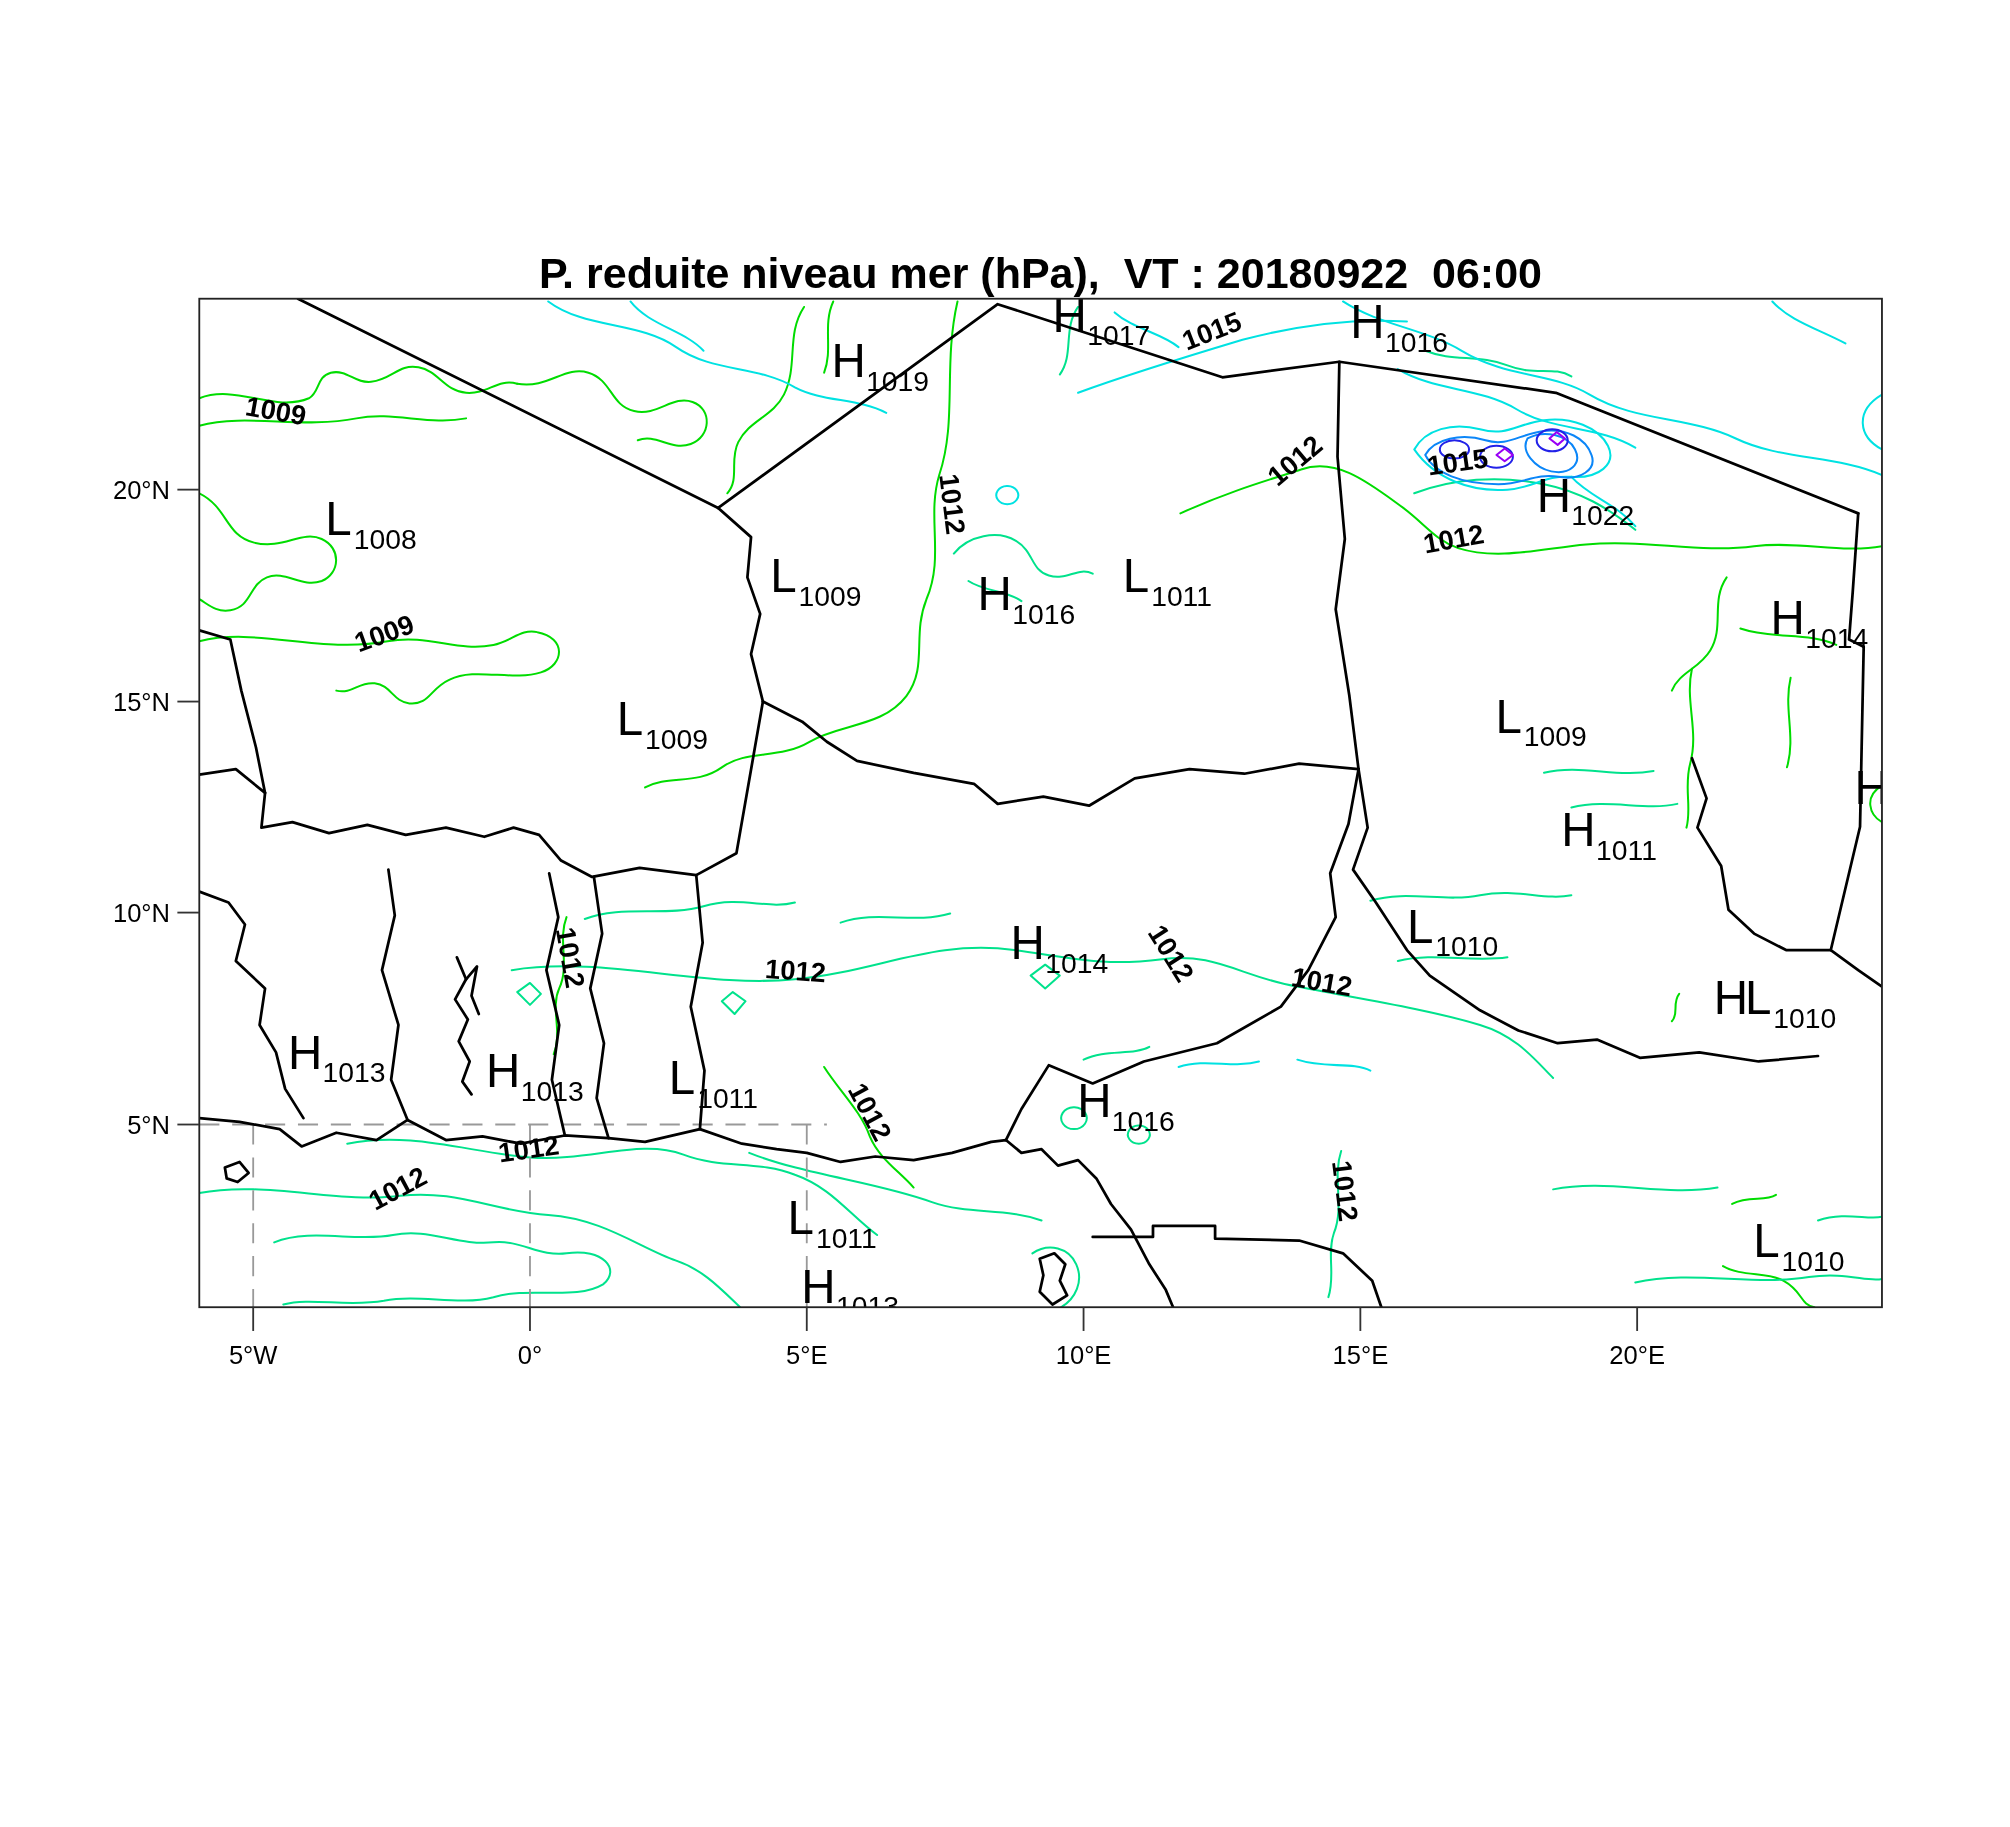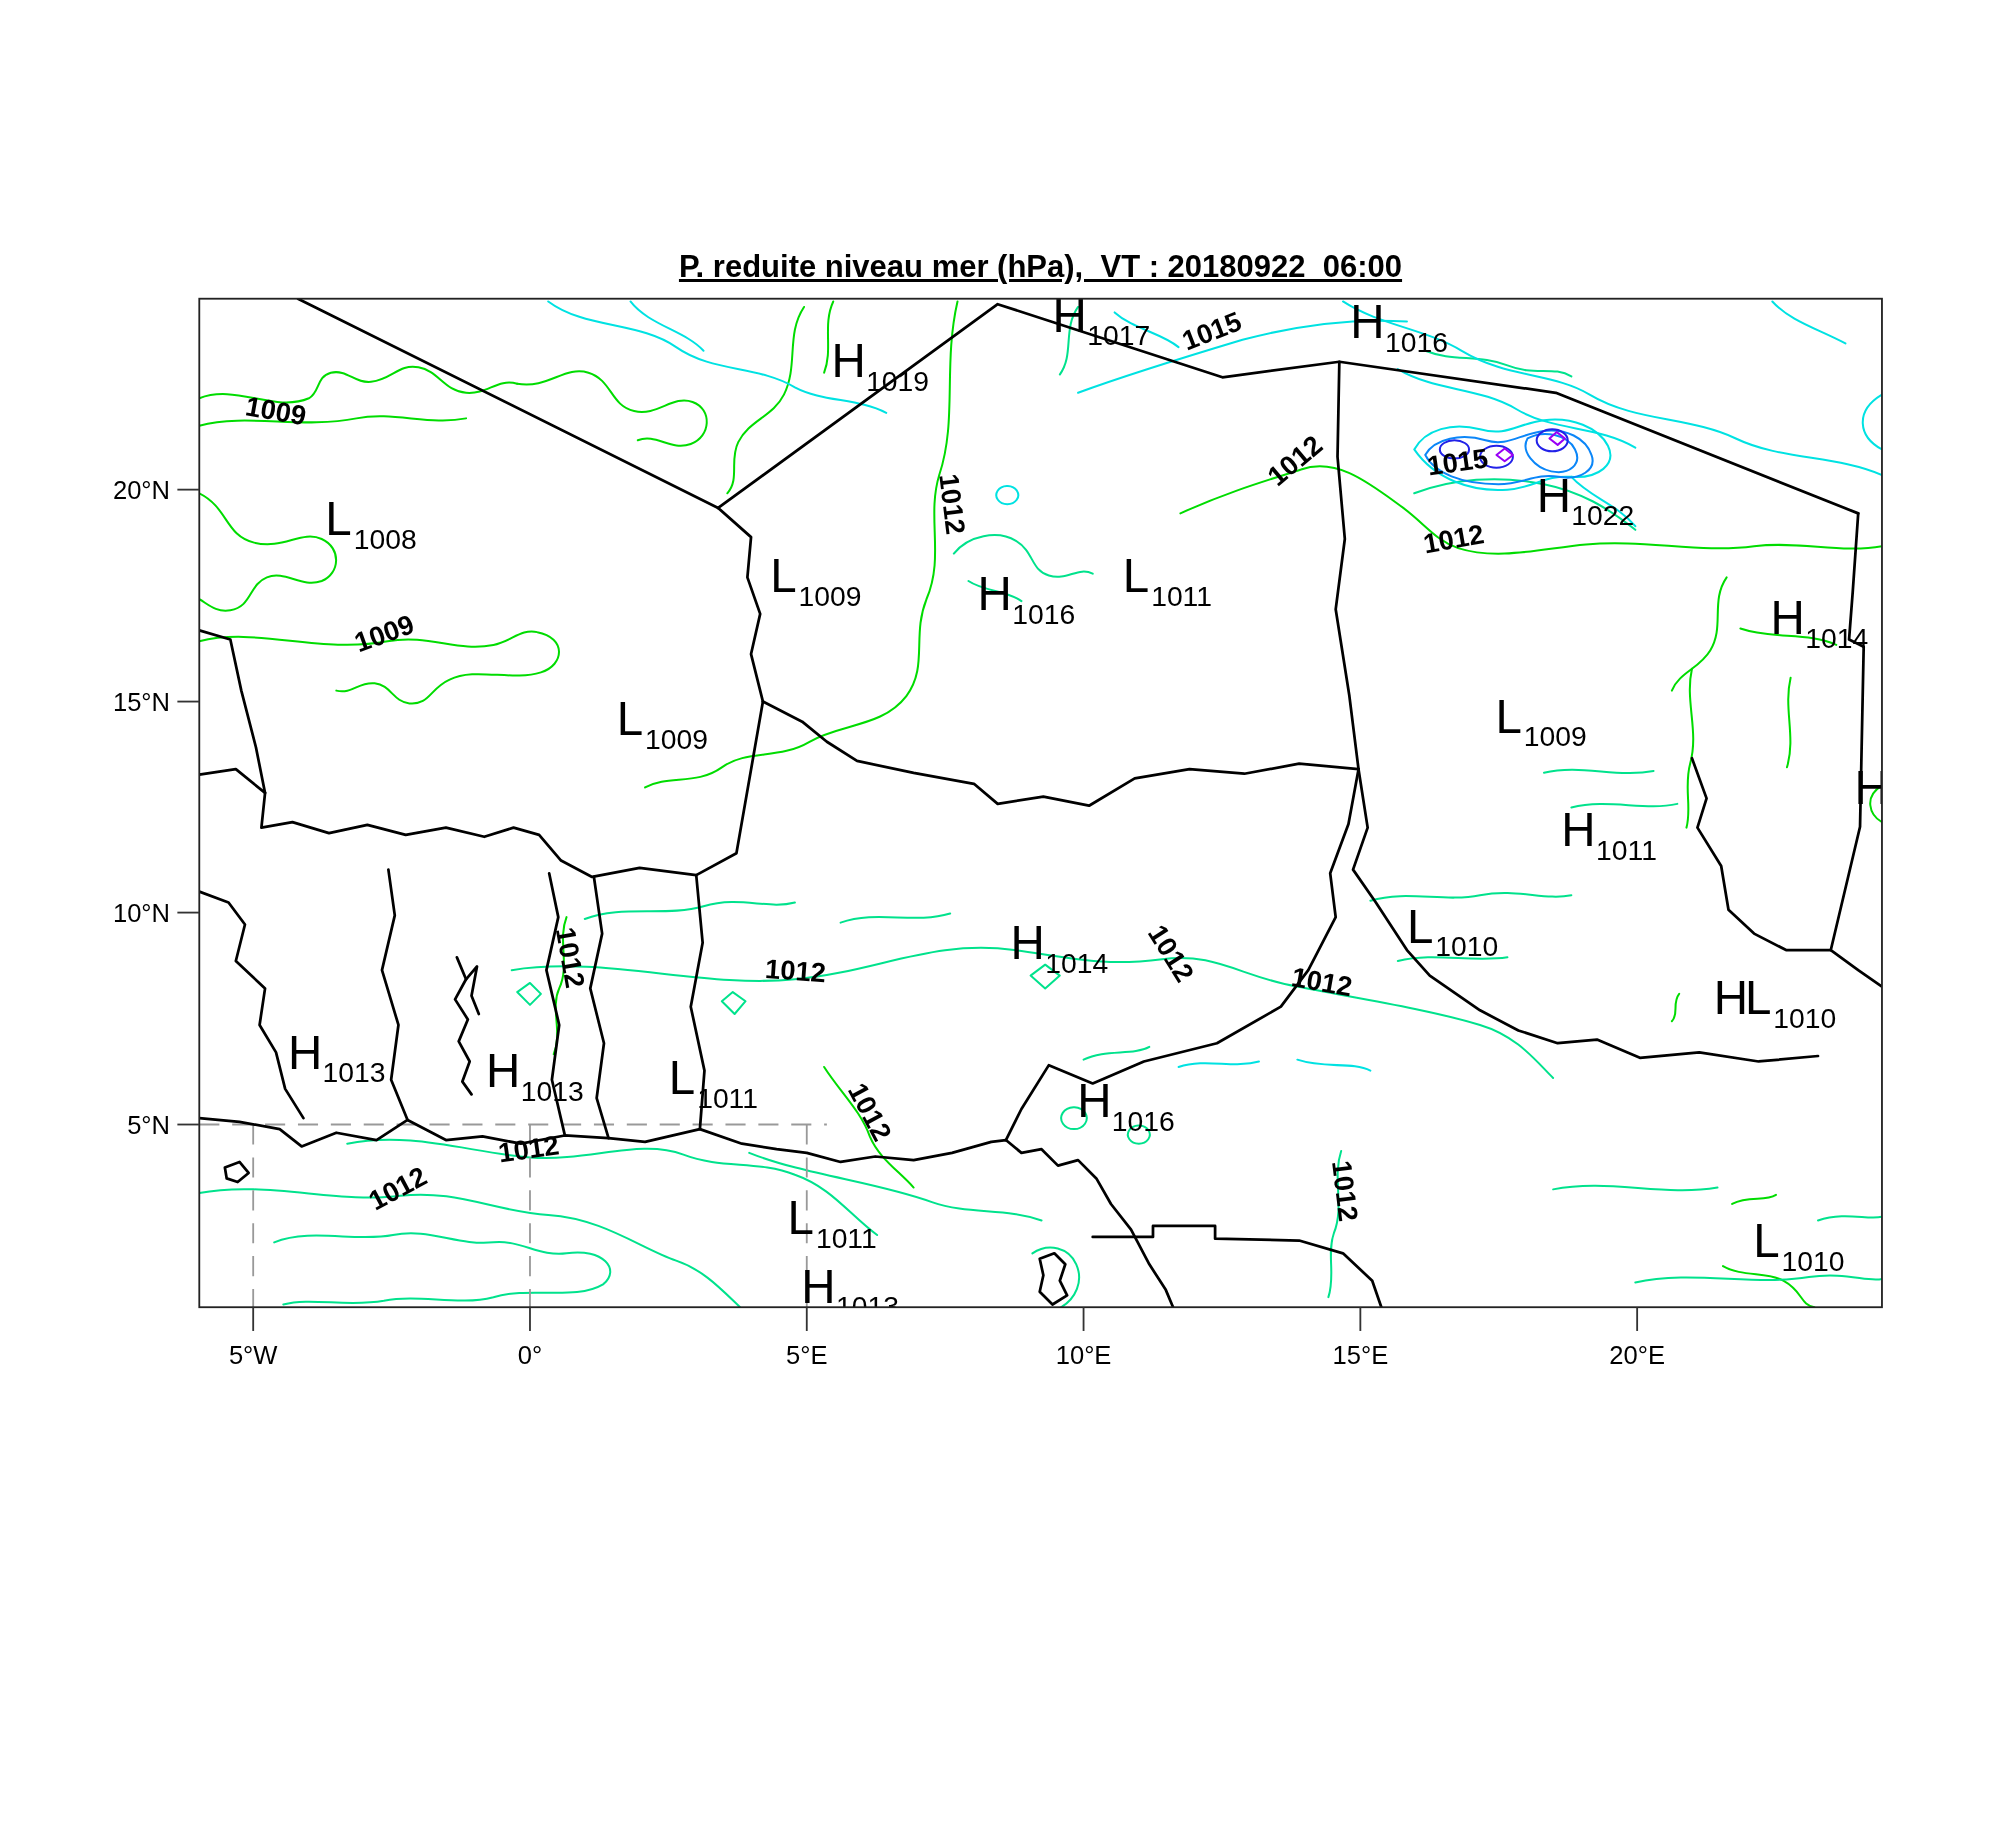--- a/index.html
+++ b/index.html
@@ -1,21 +1,21 @@
 <!DOCTYPE html>
 <html style="font-size:14.6px"><head>
 <meta charset="utf-8">
 <style>
   html,body{margin:0;padding:0;background:#ffffff;}
   body{width:2010px;height:1827px;position:relative;font-family:"Liberation Sans",sans-serif;}
   #stage{position:absolute;left:0;top:0;width:2010px;height:1827px;}
   #map-title{
     position:absolute;left:199px;top:249px;width:1683px;
-    text-align:center;font-size:31px;font-weight:bold;color:#000;
-    letter-spacing:0px;white-space:pre;text-decoration:underline;
+    text-align:center;font-size:43px;font-weight:bold;color:#000;
+    letter-spacing:0px;white-space:pre;
   }
   svg{position:absolute;left:0;top:0;}
   text{font-family:"Liberation Sans",sans-serif;}
 </style>
 </head>
 <body>
 
 <div id="stage">
   <div id="map-title">P. reduite niveau mer (hPa),  VT : 20180922  06:00</div>
   <svg id="map-svg" width="2010" height="1827" viewBox="0 0 2200 2000">

